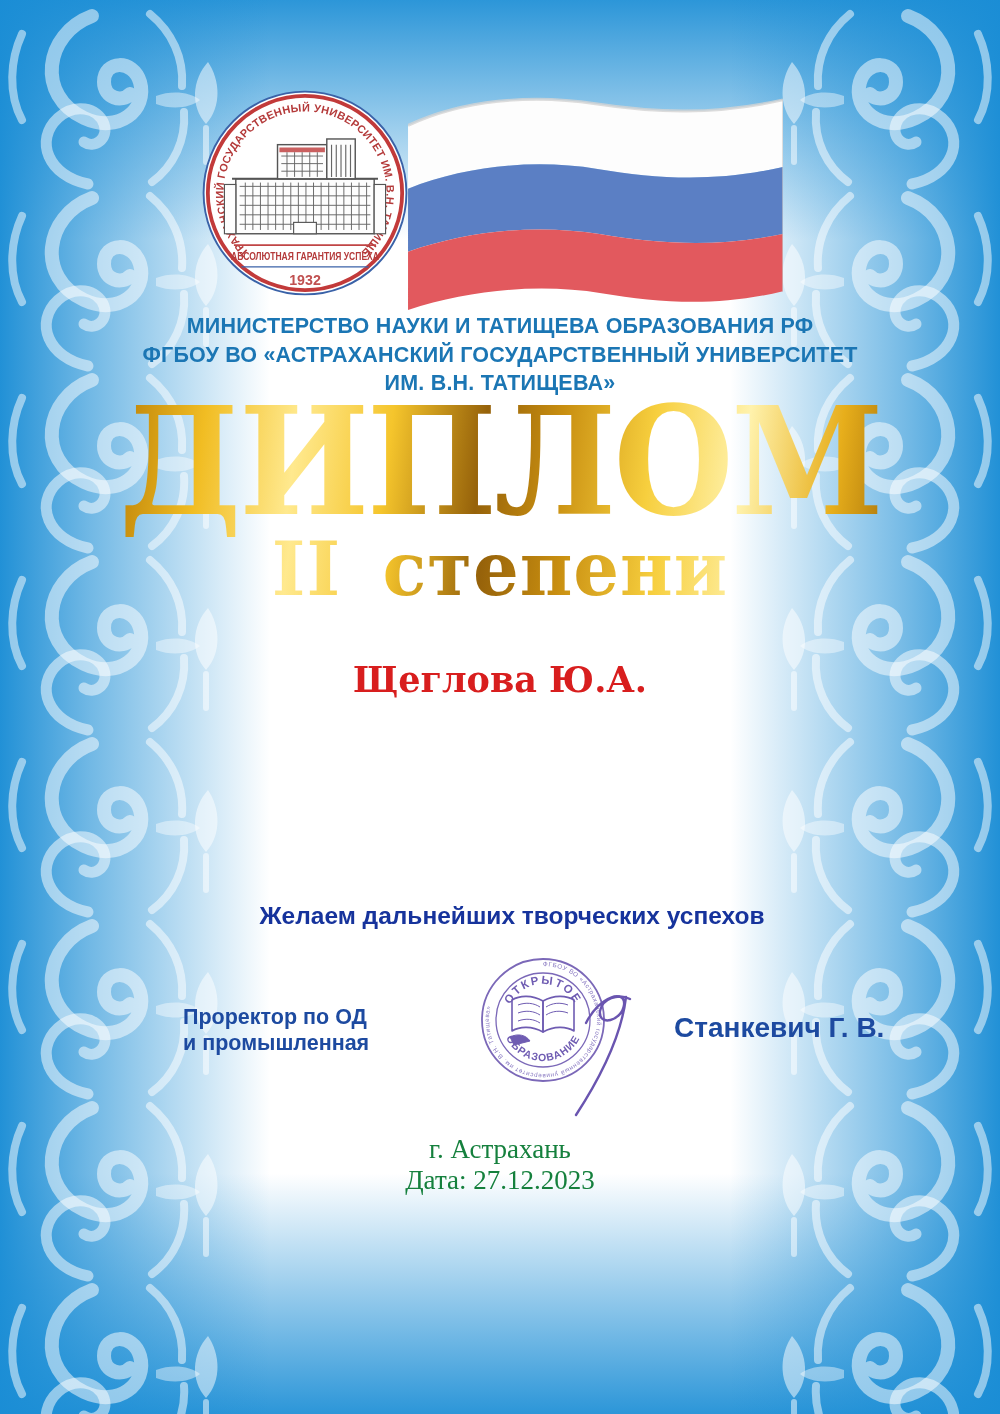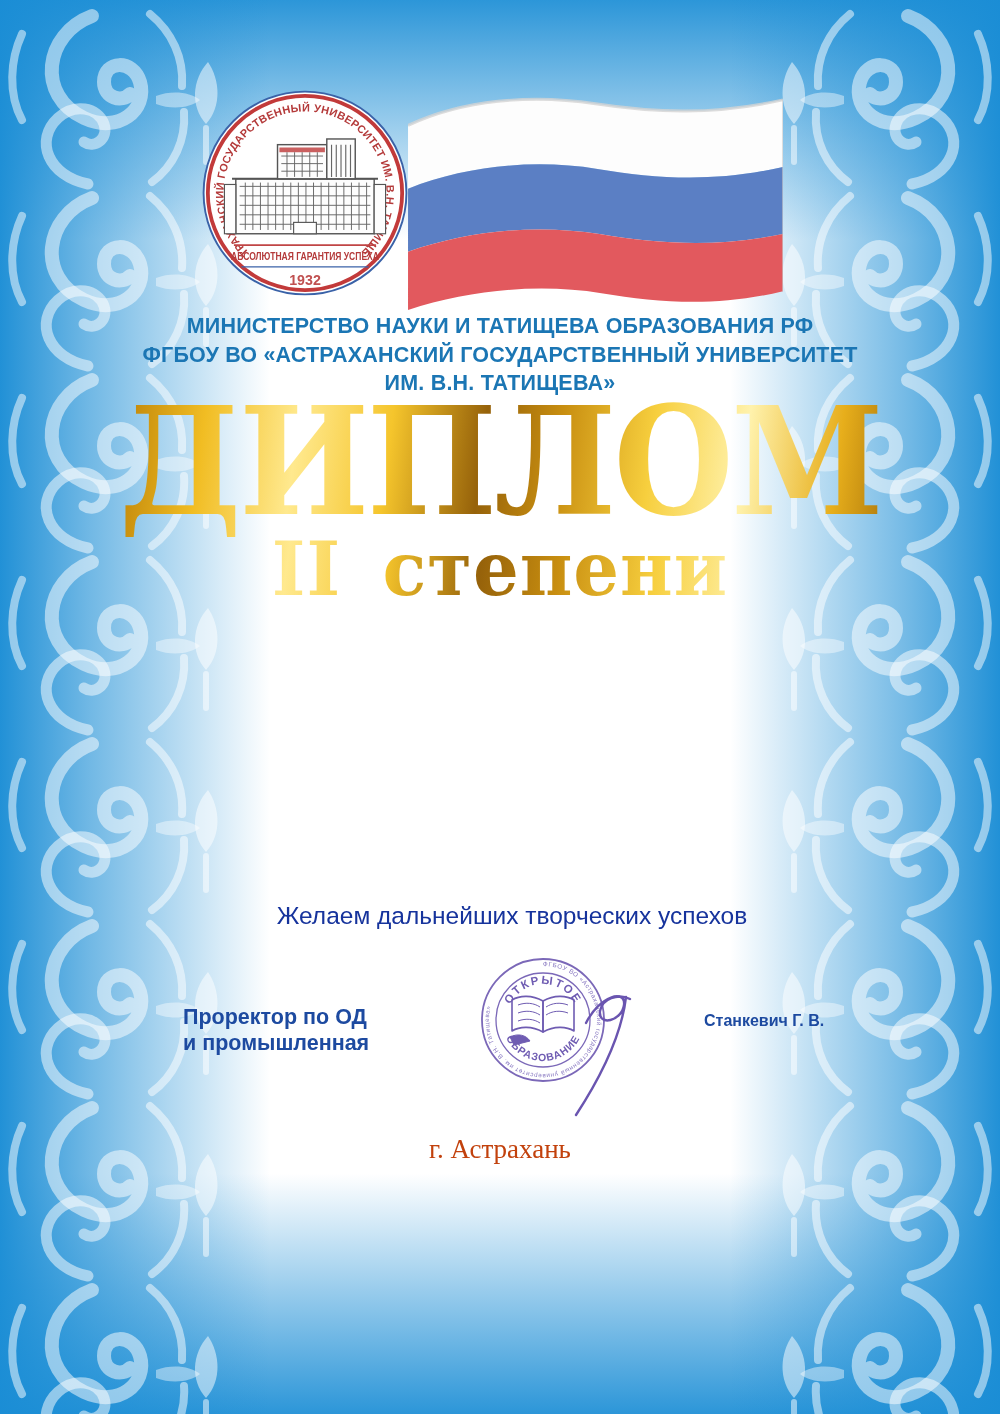--- a/index.html
+++ b/index.html
@@ -17,25 +17,25 @@
   .logo{position:absolute;left:196px;top:84px;z-index:4;}
   .txt{position:absolute;left:0;right:0;text-align:center;z-index:5;}
   .ministry{top:312px;color:var(--ministry-blue,#1b76b4);font-weight:bold;font-size:21.5px;line-height:28.5px;letter-spacing:.2px;}
   .gold{background-image:linear-gradient(98deg,#7a4d02 0%,#b97e07 8%,#f1bd23 18%,#ffe98e 28%,#f5c52c 38%,#96620a 48%,#c88e10 56%,#f7cf3e 66%,#fff2ac 76%,#e7ae1b 86%,#8a5804 96%);
         -webkit-background-clip:text;background-clip:text;color:transparent;
         font-family:"DejaVu Serif",serif;font-weight:bold;}
   .title{top:385px;font-size:150px;line-height:152px;letter-spacing:-3px;transform:scaleX(.92);transform-origin:50% 50%;}
   .degree{top:528px;font-size:75px;line-height:82px;word-spacing:16px;letter-spacing:1px;transform:scaleX(.96);transform-origin:50% 50%;}
   .recipient{top:660px;font-family:"DejaVu Serif",serif;font-weight:bold;font-size:35px;line-height:40px;color:var(--name-red,#d81e1e);}
   .body-text{top:722px;font-family:"Liberation Serif",serif;font-size:29.5px;line-height:35px;color:var(--body-navy,#3a4173);}
-  .wish{top:903px;font-weight:normal;font-size:24.5px;line-height:26.5px;color:var(--wish-blue,#16339c);padding-left:24px;}
+  .wish{top:903px;font-weight:bold;font-size:24.5px;line-height:26.5px;color:var(--wish-blue,#16339c);padding-left:24px;}
   .role{position:absolute;left:183px;top:1004px;z-index:5;text-align:left;font-weight:bold;font-size:21.5px;line-height:26px;color:var(--sign-blue,#1d4aa0);}
-  .signer{position:absolute;left:704px;top:1012px;z-index:5;font-weight:bold;font-size:16px;color:var(--sign-blue,#1d4aa0);}
+  .signer{position:absolute;left:674px;top:1012px;z-index:5;font-weight:bold;font-size:28px;color:var(--sign-blue,#1d4aa0);}
   .stamp{position:absolute;left:458px;top:953px;z-index:5;}
-  .footer-txt{top:1134px;font-family:"Liberation Serif",serif;font-size:27px;line-height:31px;color:#c2410c;}
+  .footer-txt{top:1134px;font-family:"Liberation Serif",serif;font-size:27px;line-height:31px;color:#15803d;}
 </style>
 </head>
 <body>
 
 <div class="page">
 
   <div class="bg-gradient"></div>
 
   <svg class="ornament left" viewBox="0 0 250 1414" xmlns="http://www.w3.org/2000/svg" aria-hidden="true">
     <defs>
@@ -114,20 +114,21 @@
 
   <div class="txt ministry">
     <div>МИНИСТЕРСТВО НАУКИ И ТАТИЩЕВА ОБРАЗОВАНИЯ РФ</div>
     <div>ФГБОУ ВО «АСТРАХАНСКИЙ ГОСУДАРСТВЕННЫЙ УНИВЕРСИТЕТ</div>
     <div>ИМ. В.Н. ТАТИЩЕВА»</div>
   </div>
 
   <div class="txt title gold">ДИПЛОМ</div>
   <div class="txt degree gold">II степени</div>
 
+  <div class="txt recipient">Щеглова Ю.А.</div>
 
 
   <div class="txt wish">
     <div>Желаем дальнейших творческих успехов</div>
   </div>
 
   <div class="role">
     <div>Проректор по ОД</div>
     <div>и промышленная</div>
   </div>
@@ -156,15 +157,16 @@
       <path d="M110,52 C102,49 94,50 88,54 M110,60 C102,57 94,58 88,62" stroke-width="1"></path>
       <path d="M52,84 C60,80 68,82 72,88 L56,92 Z" fill="#6f5cb2" stroke-width="1"></path>
     </g>
     <path fill="none" stroke="#6a55b0" stroke-width="2.4" stroke-linecap="round" d="M128,70 C142,42 168,36 166,52 C164,68 140,74 142,58 C144,46 160,40 172,46 M168,44 C164,78 148,116 118,162"></path>
   </svg>
 
   <div class="signer">Станкевич Г. В.</div>
 
   <div class="txt footer-txt">
     <div>г. Астрахань</div>
+    <div>Дата: 27.12.2023</div>
   </div>
 
 </div>
 
 </body></html>

